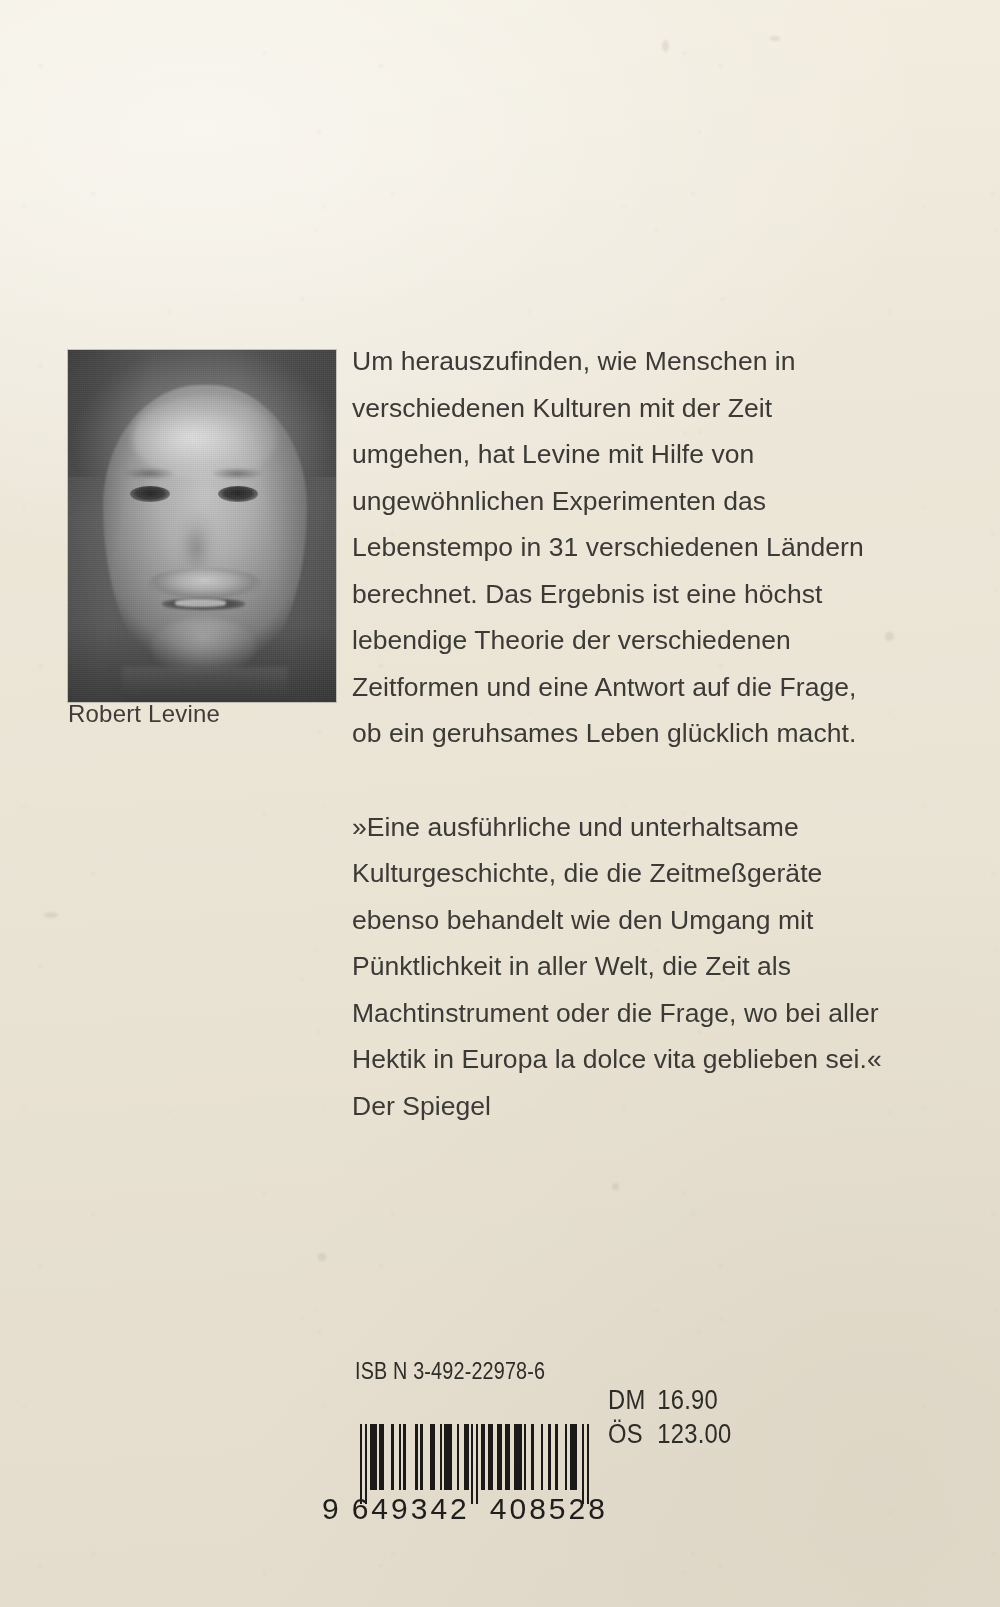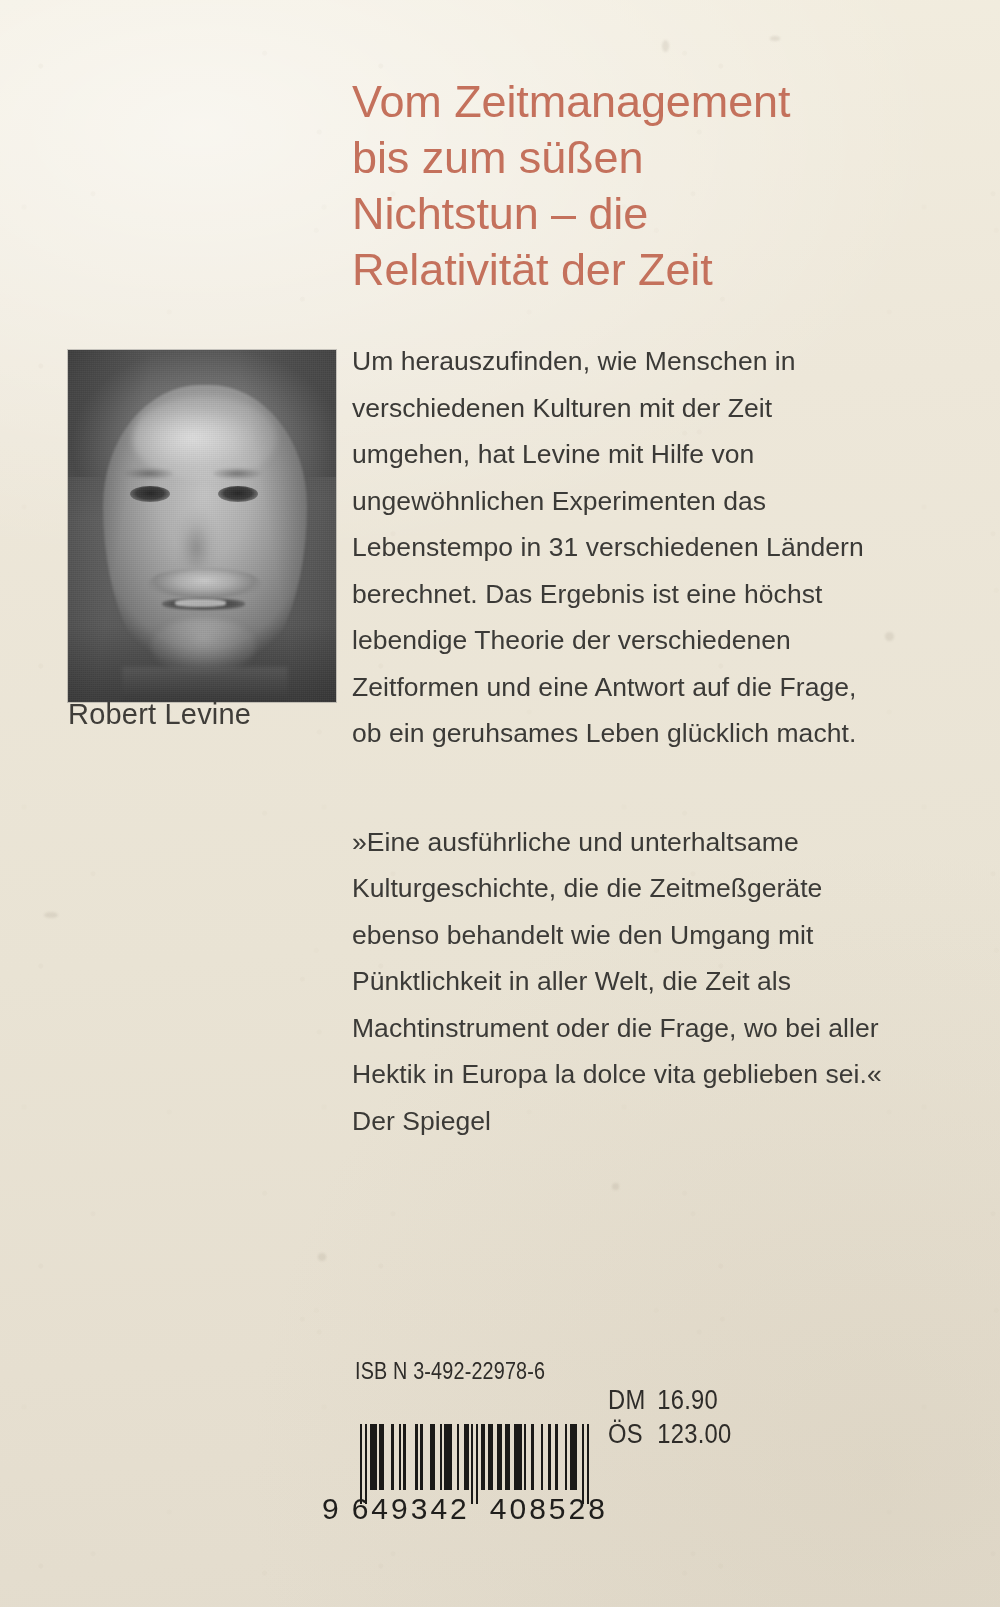--- a/index.html
+++ b/index.html
@@ -167,42 +167,42 @@
     background-image:
       repeating-linear-gradient(0deg, rgba(255,255,255,.07) 0 1px, rgba(0,0,0,.07) 1px 2px),
       repeating-linear-gradient(90deg, rgba(255,255,255,.05) 0 1px, rgba(0,0,0,.05) 1px 2px);
   }
 
   .author-name {
     position: absolute;
     left: 68px;
     top: 696px;
     color: #3f3d39;
-    font-size: 29px;
+    font-size: 24px;
     line-height: 36px;
     letter-spacing: .2px;
   }
 
   
   .body-col {
     position: absolute;
     left: 352px;
     top: 338px;
     width: 545px;
     color: #3b3a37;
   }
   .para {
     font-size: 26.5px;
     line-height: 46.5px;
     letter-spacing: .05px;
     white-space: pre-line;
     font-weight: 400;
   }
   .para.quote {
-    margin-top: 62px;
+    margin-top: 47px;
   }
 
   
   .isbn-row {
     position: absolute;
     left: 355px;
     top: 1358px;
     color: #2e2c29;
     font-family: "Liberation Sans Narrow", "Liberation Sans", sans-serif;
     font-size: 23px;
@@ -263,24 +263,20 @@
 <div class="cover">
 
   <div class="grain"></div>
   <div class="scuff" style="left:662px; top:40px; width:7px; height:12px;"></div>
   <div class="scuff" style="left:770px; top:36px; width:10px; height:5px;"></div>
   <div class="scuff" style="left:44px; top:912px; width:14px; height:6px;"></div>
   <div class="scuff" style="left:318px; top:1253px; width:8px; height:8px;"></div>
   <div class="scuff" style="left:885px; top:632px; width:9px; height:9px;"></div>
   <div class="scuff" style="left:612px; top:1183px; width:7px; height:7px;"></div>
 
-  <div class="headline">Vom Zeitmanagement
-bis zum süßen
-Nichtstun – die
-Relativität der Zeit</div>
 
   <div class="photo-wrap">
     <div class="photo">
       <div class="p-bg"></div>
       <div class="p-hair"></div>
       <div class="p-face"></div>
       <div class="p-fhl"></div>
       <div class="p-brow l"></div>
       <div class="p-brow r"></div>
       <div class="p-eye l"></div>

